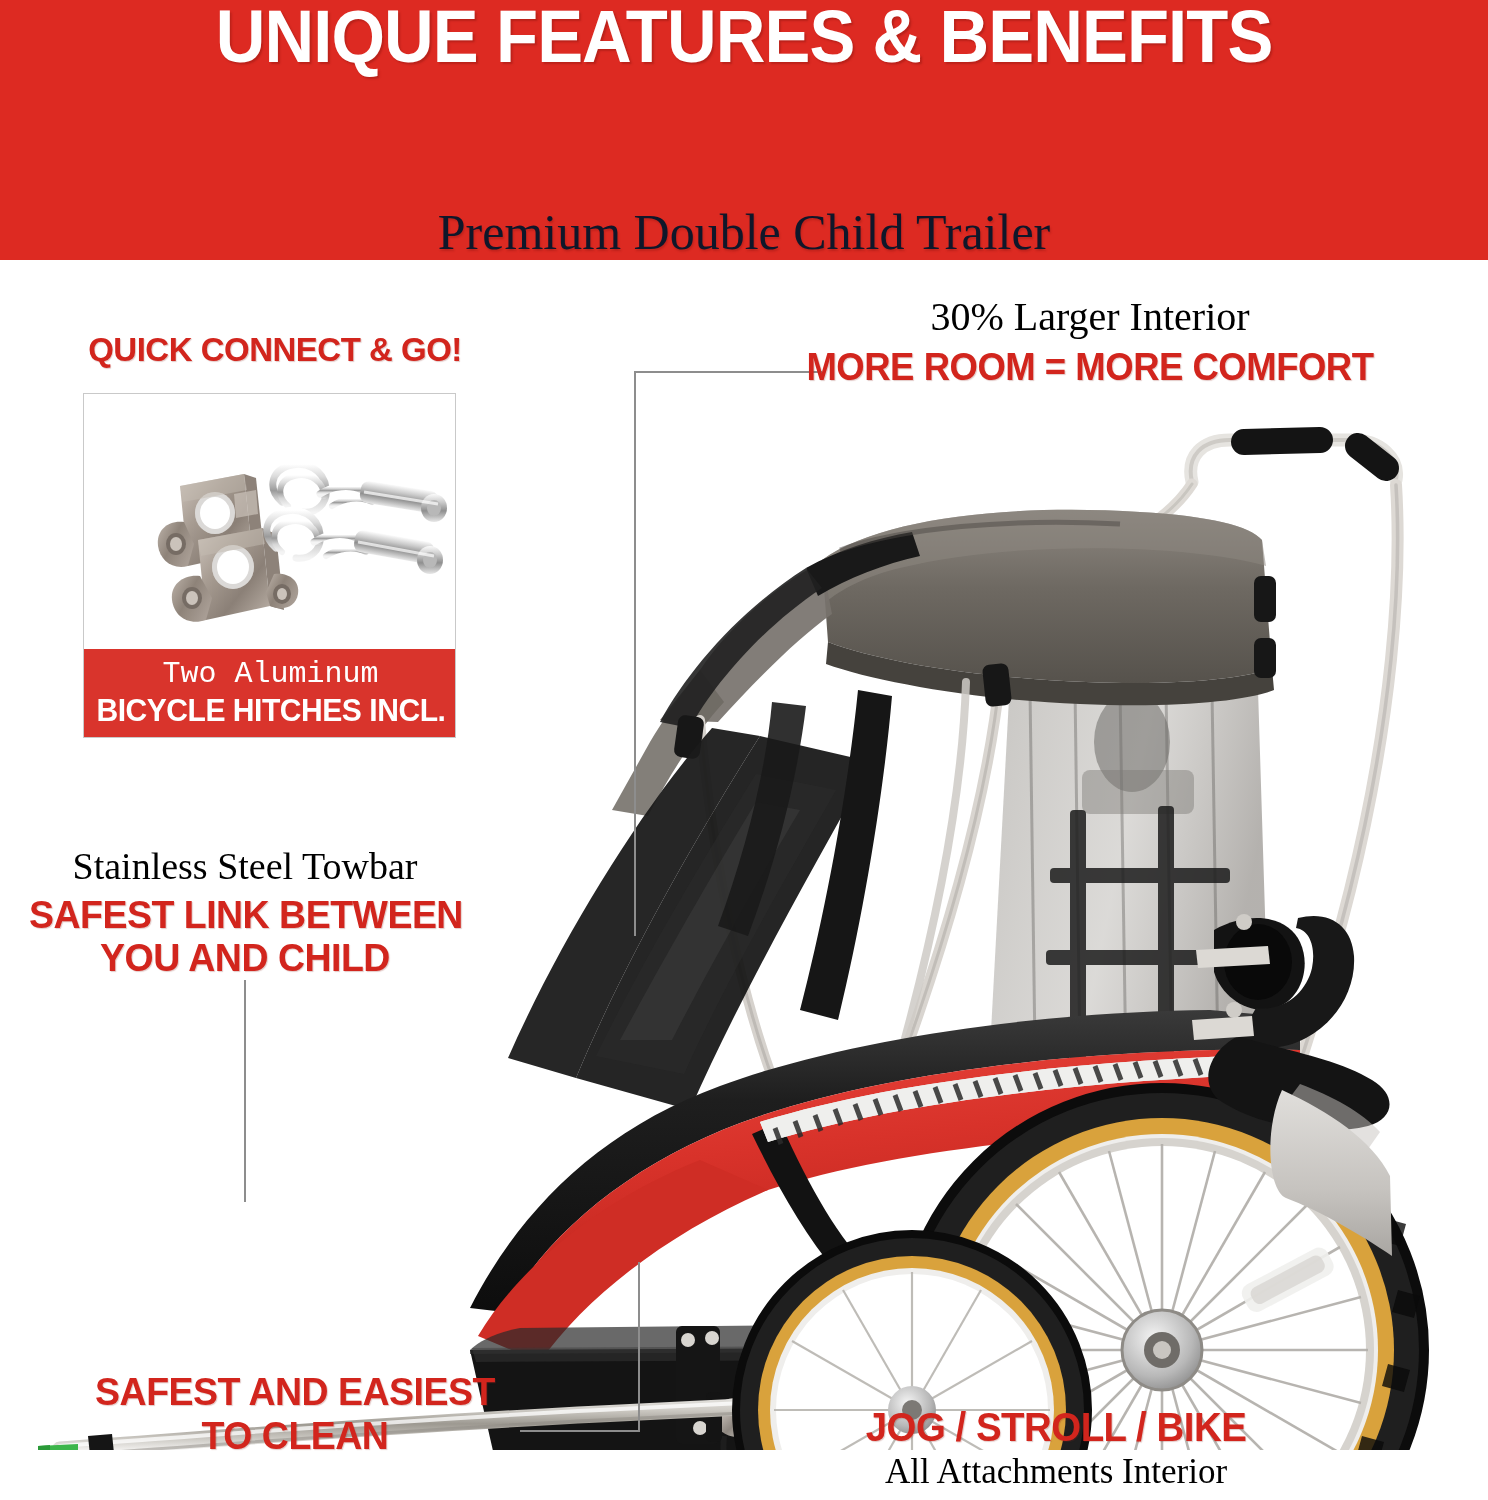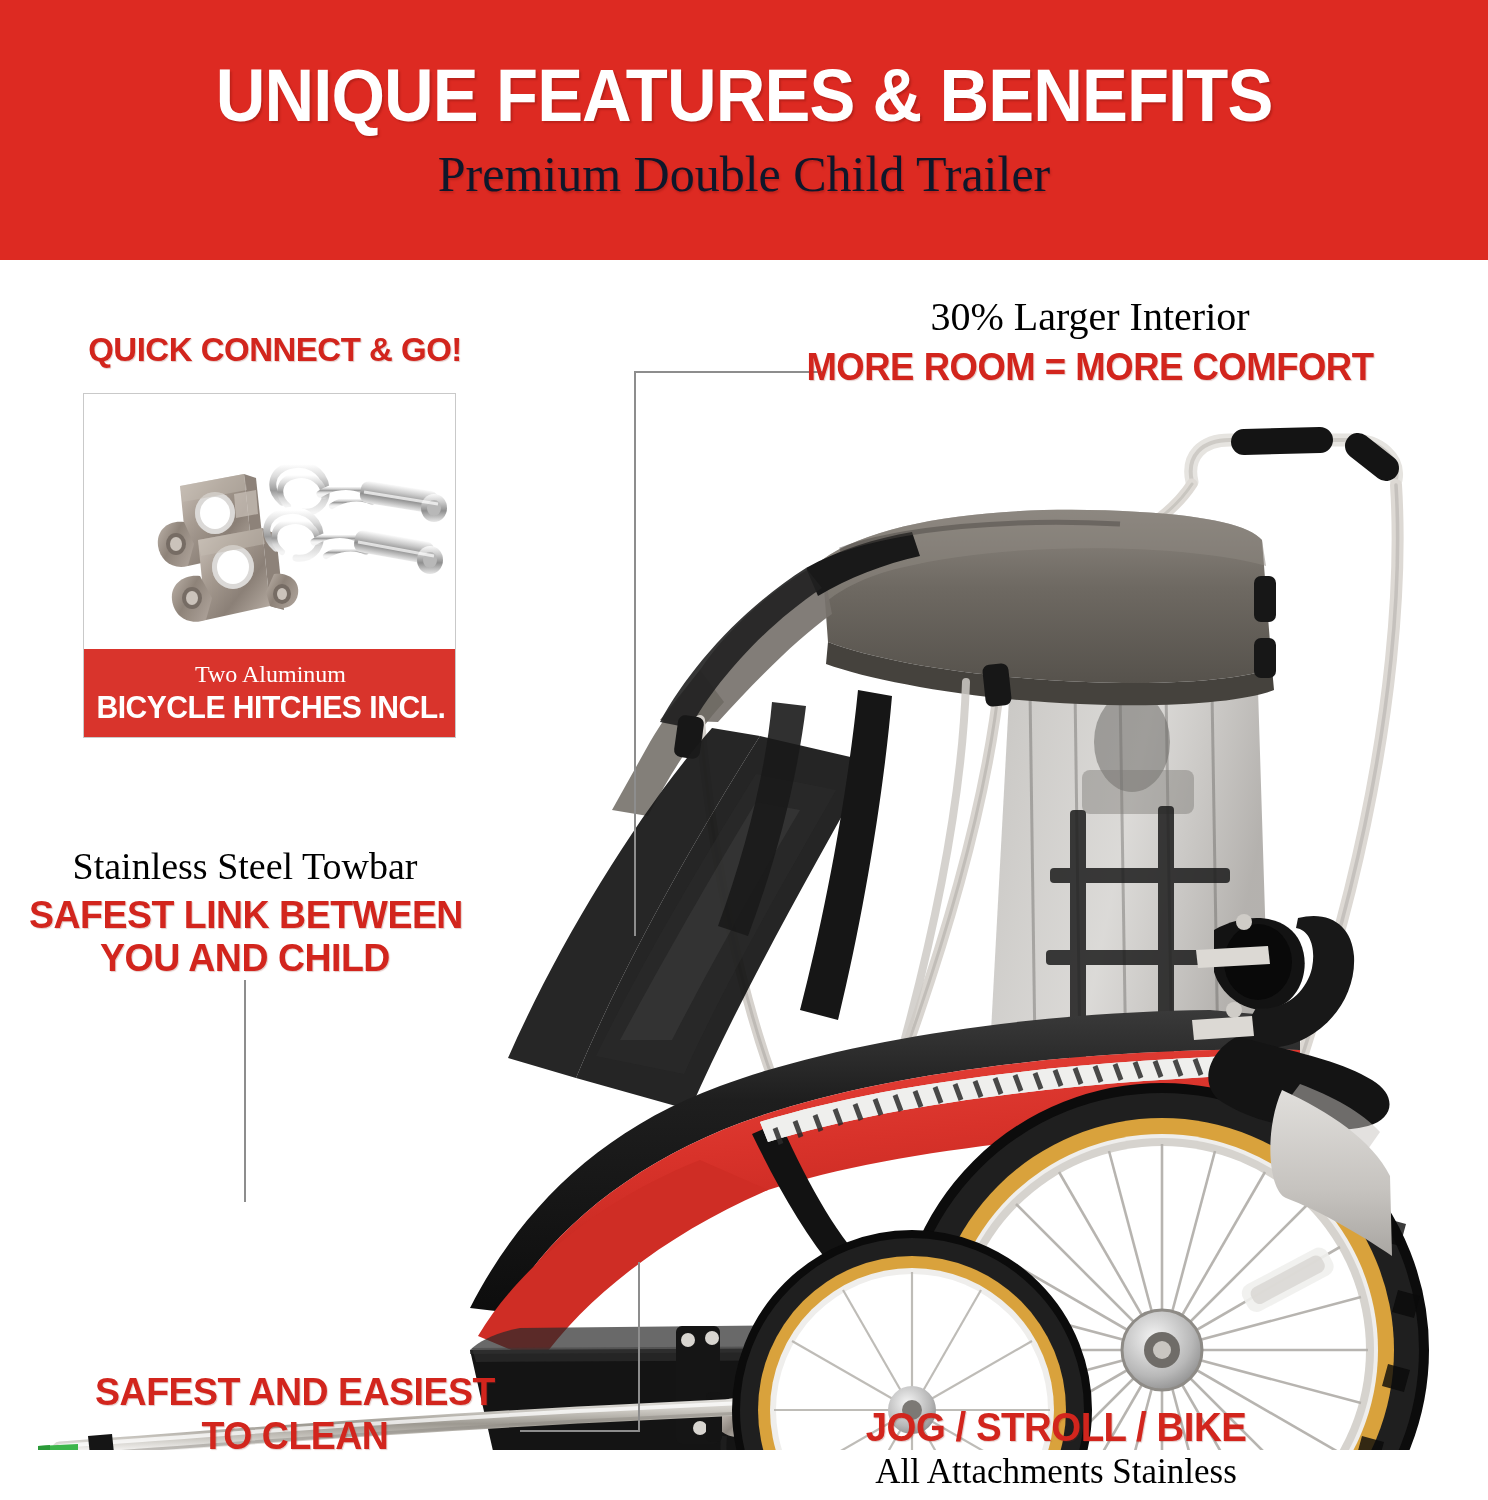--- a/index.html
+++ b/index.html
@@ -9,21 +9,21 @@
     font-family: "Liberation Sans", sans-serif;
     overflow: hidden;
   }
   #page { position: relative; width: 1488px; height: 1500px; background: #fff; }
 
   
   .banner {
     position: absolute; left: 0; top: 0; width: 1488px; height: 260px;
     background: #dd2a22;
     display: flex; flex-direction: column;
-    align-items: center; justify-content: center;
+    align-items: center; justify-content: space-between;
   }
   .banner-title {
     color: #ffffff;
     font-family: "Liberation Sans", sans-serif;
     font-weight: bold;
     font-size: 74px;
     letter-spacing: -1px;
     line-height: 1.0;
     transform: scaleX(0.93);
     text-shadow: 2px 2px 2px rgba(120,16,12,0.35);
@@ -84,22 +84,22 @@
   }
   .hitch-photo { position: absolute; left: 0; top: 0; width: 373px; height: 260px; }
   .hitch-caption {
     position: absolute; left: 0; bottom: 0;
     width: 373px; height: 88px; background: #d9342c;
     display: flex; flex-direction: column;
     align-items: center; justify-content: center;
     padding-top: 2px;
   }
   .hitch-cap-1 {
-    font-family: Liberation Serif, serif; color: #fff;
-    font-size: 24px; line-height: 1.0; white-space: nowrap;
+    font-family: Liberation Mono, monospace; color: #fff;
+    font-size: 30px; line-height: 1.0; white-space: nowrap;
   }
   .hitch-cap-2 {
     font-family: "Liberation Sans", sans-serif; font-weight: bold;
     color: #fff; font-size: 31px; line-height: 1.15;
     letter-spacing: -0.5px; transform: scaleX(0.97);
     margin-top: 4px; white-space: nowrap;
   }
 
   
   .product { position: absolute; left: 0; top: 250px; width: 1488px; height: 1200px; }
@@ -510,16 +510,16 @@
     <div class="co-red" style="font-size:39px;">YOU AND CHILD</div>
   </div>
 
   <div class="callout" style="left:70px; top:1365px; width:450px;">
     <div class="co-red" style="font-size:39px; margin-top:5px;">SAFEST AND EASIEST</div>
     <div class="co-red" style="font-size:39px;">TO CLEAN</div>
   </div>
 
   <div class="callout" style="left:816px; top:1405px; width:480px;">
     <div class="co-red" style="font-size:40px;">JOG / STROLL / BIKE</div>
-    <div class="co-serif" style="font-size:35px; margin-top:2px;">All Attachments Stainless</div>
+    <div class="co-serif" style="font-size:35px; margin-top:2px;">All Attachments Interior</div>
   </div>
 
 </div>
 
 </body></html>

